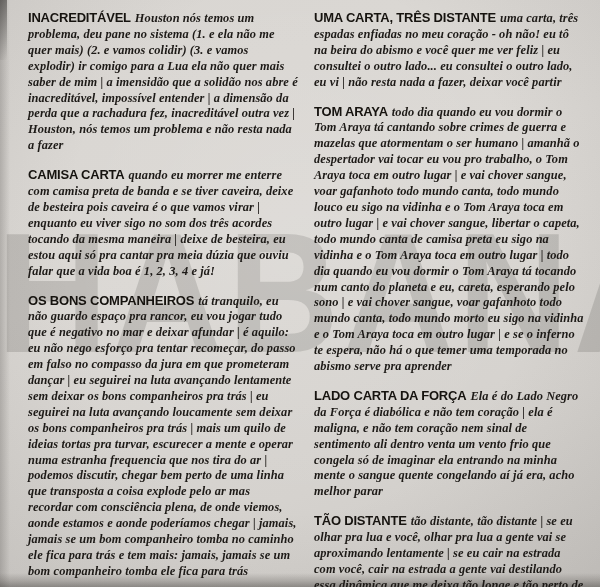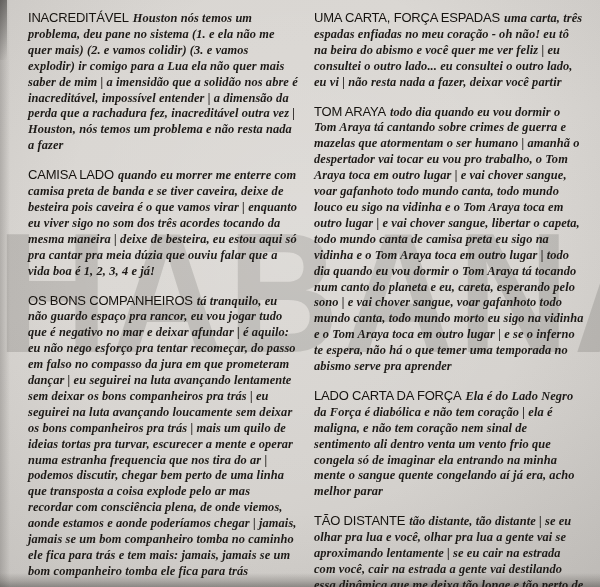--- a/index.html
+++ b/index.html
@@ -60,21 +60,21 @@
     margin:0 0 13px 0;
     font-size:12.4px;
     line-height:15.9px;
     font-weight:bold;
     color:#1d1a17;
     text-align:left;
     letter-spacing:0.1px;
   }
   .sec .h{
     font-family:"Liberation Sans", sans-serif;
-    font-weight:400;
+    font-weight:700;
     font-size:13px;
     letter-spacing:-0.2px;
     padding-right:4px;
     color:#16130f;
   }
   .sec .b{
     font-family:"Liberation Serif", serif;
     font-style:italic;
   }
 </style>
@@ -92,30 +92,30 @@
       <span>A</span>
   </div>
 
   <div class="columns">
 
     <div class="col">
       <p class="sec">
         <span class="h">INACREDITÁVEL</span><span class="b">Houston nós temos um problema, deu pane no sistema  (1. e ela não me quer mais) (2. e vamos colidir) (3. e vamos explodir) ir comigo para a Lua ela não quer mais saber de mim | a imensidão que a solidão nos abre é inacreditável, impossível entender | a dimensão da perda que a rachadura fez, inacreditável outra vez | Houston, nós temos um problema e não resta nada a fazer</span>
       </p>
       <p class="sec">
-        <span class="h">CAMISA LADO</span><span class="b">quando eu morrer me enterre com camisa preta de banda e se tiver caveira, deixe de besteira pois caveira é o que vamos virar | enquanto eu viver sigo no som dos três acordes tocando da mesma maneira | deixe de besteira, eu estou aqui só pra cantar pra meia dúzia que ouviu falar que a vida boa é 1, 2, 3, 4 e já!</span>
+        <span class="h">CAMISA CARTA</span><span class="b">quando eu morrer me enterre com camisa preta de banda e se tiver caveira, deixe de besteira pois caveira é o que vamos virar | enquanto eu viver sigo no som dos três acordes tocando da mesma maneira | deixe de besteira, eu estou aqui só pra cantar pra meia dúzia que ouviu falar que a vida boa é 1, 2, 3, 4 e já!</span>
       </p>
       <p class="sec">
         <span class="h">OS BONS COMPANHEIROS</span><span class="b">tá tranquilo, eu não guardo espaço pra rancor, eu vou jogar tudo que é negativo no mar e deixar afundar | é aquilo: eu não nego esforço pra tentar recomeçar, do passo em falso no compasso da jura em que prometeram dançar | eu seguirei na luta avançando lentamente sem deixar os bons companheiros pra trás | eu seguirei na luta avançando loucamente sem deixar os bons companheiros pra trás | mais um quilo de ideias tortas pra turvar, escurecer a mente e operar numa estranha frequencia que nos tira do ar | podemos discutir, chegar bem perto de uma linha que transposta a coisa explode pelo ar mas recordar com consciência plena, de onde viemos, aonde estamos e aonde poderíamos chegar | jamais, jamais se um bom companheiro tomba no caminho ele fica para trás e tem mais: jamais, jamais se um bom companheiro tomba ele fica para trás</span>
       </p>
     </div>
 
     <div class="col">
       <p class="sec">
-        <span class="h">UMA CARTA, FORÇA ESPADAS</span><span class="b">uma carta, três espadas enfiadas no meu coração - oh não! eu tô na beira do abismo e você quer me ver feliz | eu consultei o outro lado... eu consultei o outro lado, eu vi | não resta nada a fazer, deixar você partir</span>
+        <span class="h">UMA CARTA, TRÊS DISTANTE</span><span class="b">uma carta, três espadas enfiadas no meu coração - oh não! eu tô na beira do abismo e você quer me ver feliz | eu consultei o outro lado... eu consultei o outro lado, eu vi | não resta nada a fazer, deixar você partir</span>
       </p>
       <p class="sec">
         <span class="h">TOM ARAYA</span><span class="b">todo dia quando eu vou dormir o Tom Araya tá cantando sobre crimes de guerra e mazelas que atormentam o ser humano | amanhã o despertador vai tocar eu vou pro trabalho, o Tom Araya toca em outro lugar | e vai chover sangue, voar gafanhoto todo mundo canta, todo mundo louco eu sigo na vidinha e o Tom Araya toca em outro lugar | e vai chover sangue, libertar o capeta, todo mundo canta de camisa preta eu sigo na vidinha e o Tom Araya toca em outro lugar | todo dia quando eu vou dormir o Tom Araya tá tocando num canto do planeta e eu, careta, esperando pelo sono | e vai chover sangue, voar gafanhoto todo mundo canta, todo mundo morto eu sigo na vidinha e o Tom Araya toca em outro lugar | e se o inferno te espera, não há o que temer uma temporada no abismo serve pra aprender</span>
       </p>
       <p class="sec">
         <span class="h">LADO CARTA DA FORÇA</span><span class="b">Ela é do Lado Negro da Força é diabólica e não tem coração | ela é maligna, e não tem coração nem sinal de sentimento ali dentro venta um vento frio  que congela só de imaginar ela entrando na minha mente o sangue quente congelando aí já era, acho melhor parar</span>
       </p>
       <p class="sec">
         <span class="h">TÃO DISTANTE</span><span class="b">tão distante, tão distante | se eu olhar pra lua e você, olhar pra lua a gente vai se aproximando lentamente | se eu cair na estrada com você, cair na estrada a gente vai destilando essa dinâmica que me deixa tão longe e tão perto de você, iluminando a única saída, não tem maissaída! eu e você ficamos juntos em tempos</span>
       </p>

